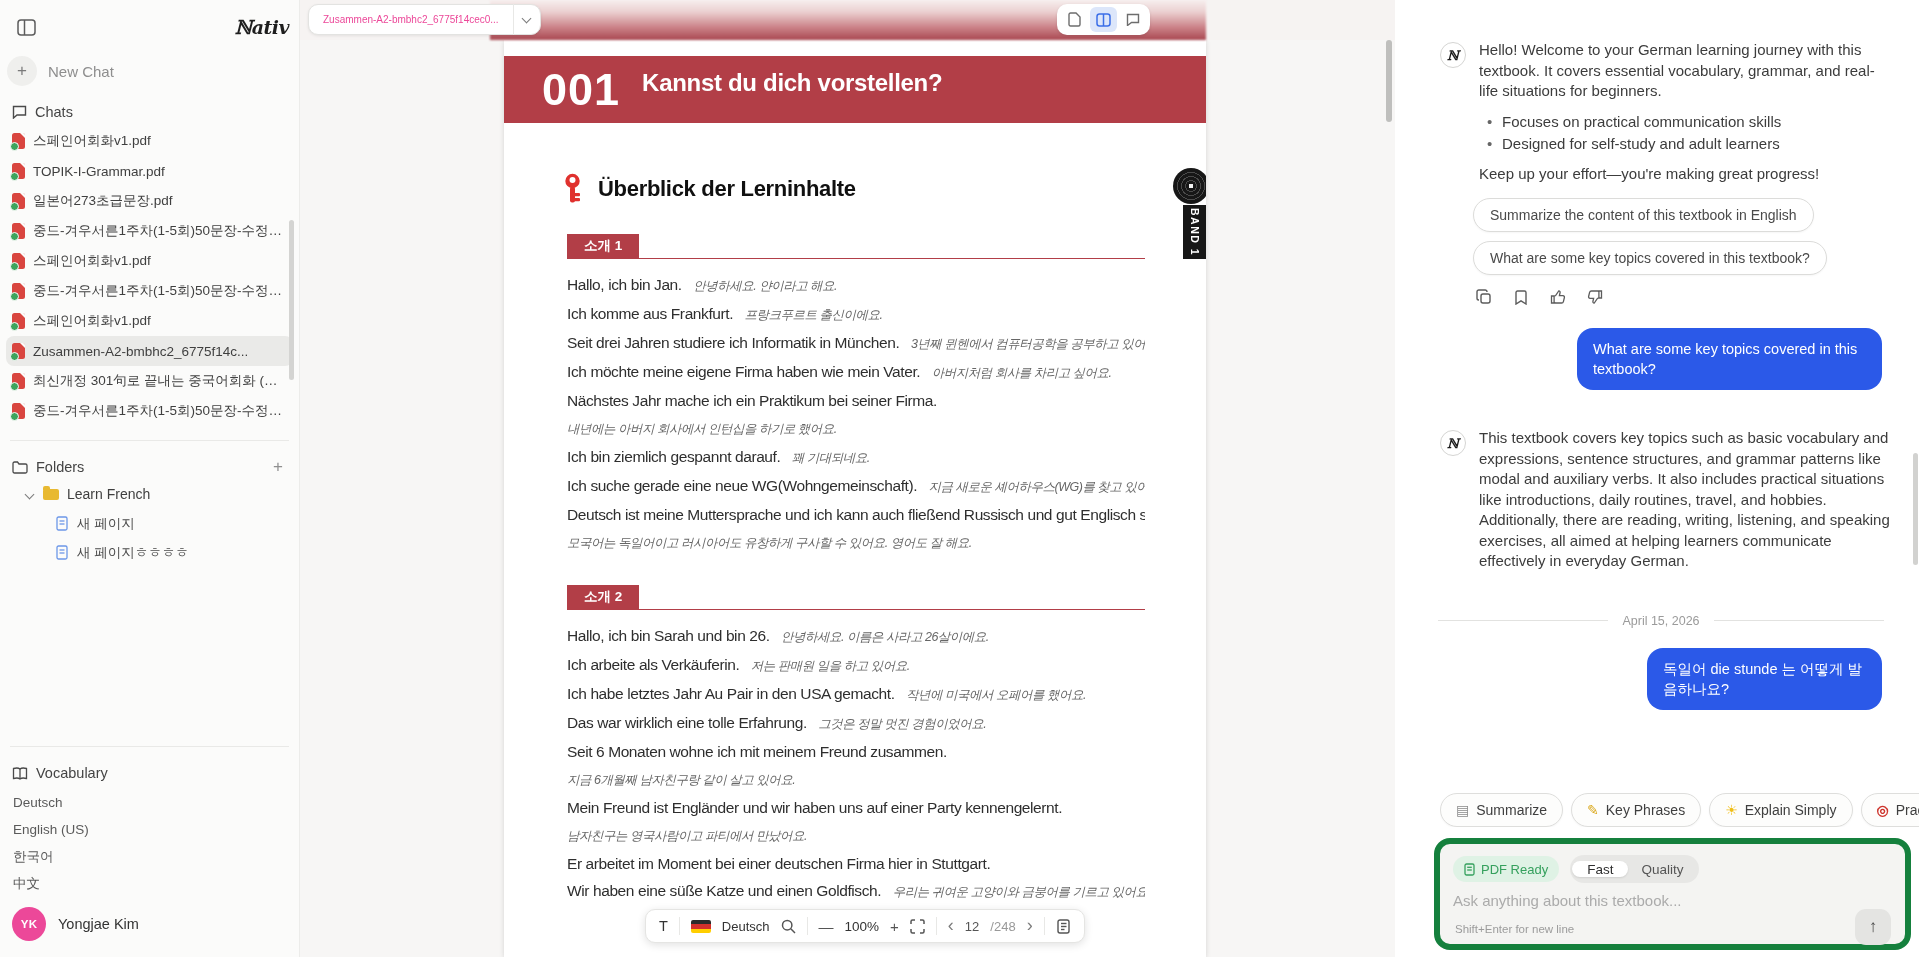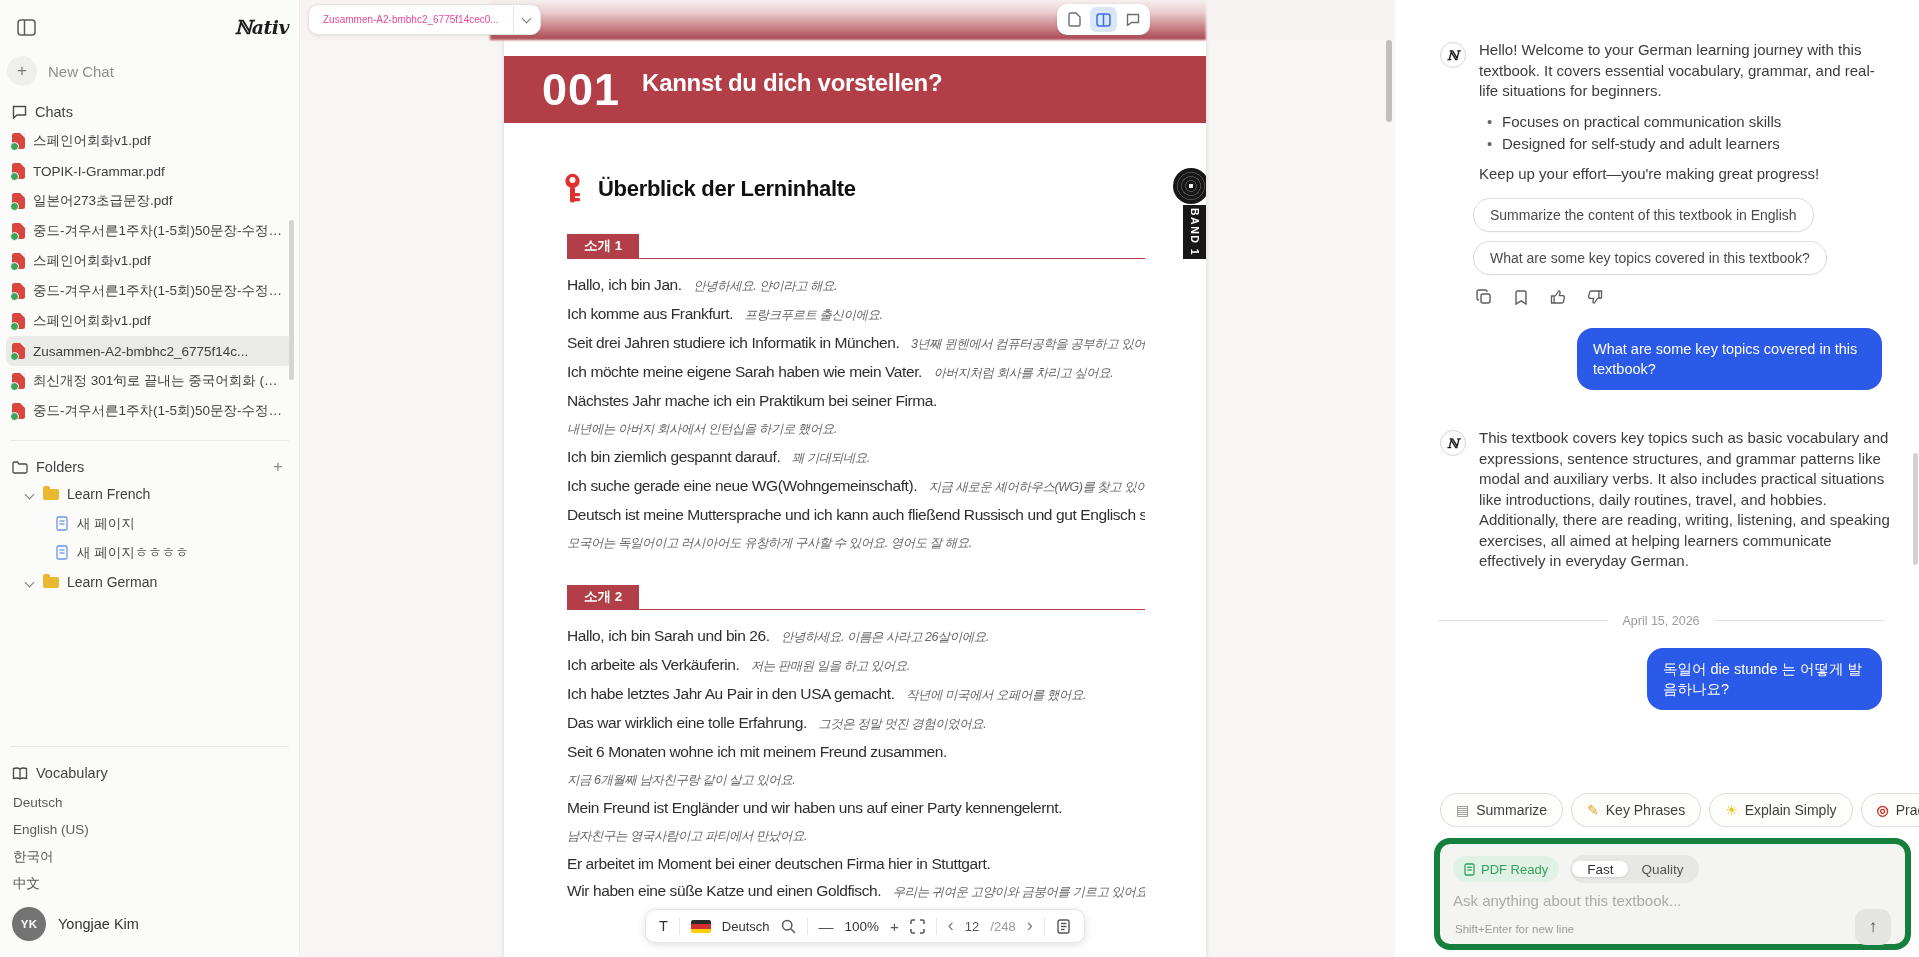--- a/index.html
+++ b/index.html
@@ -37,21 +37,21 @@
     transform:rotate(45deg);margin-right:2px;flex:0 0 auto}
   .folder-ic{position:relative;width:16px;height:11px;background:#E8B931;border-radius:1.5px 2px 2px 2px;flex:0 0 auto}
   .folder-ic::before{content:"";position:absolute;top:-3px;left:0;width:7px;height:4px;background:#E8B931;border-radius:2px 2px 0 0}
   .folder-name{font-size:14px;color:#3F3F3F}
   .child-row{display:flex;align-items:center;gap:9px;height:29px;padding-left:56px;cursor:pointer}
   .child-label{font-size:13.5px;color:#4A4A4A}
   .spacer{flex:1}
   .vocab-list{padding:4px 0 0 13px}
   .vocab-item{font-size:13.5px;color:#5A5A5A;height:27px;display:flex;align-items:center;cursor:pointer}
   .user-row{display:flex;align-items:center;gap:12px;padding:10px 14px 16px 12px}
-  .avatar-yk{width:34px;height:34px;border-radius:50%;background:#737373;color:#fff;font-size:11.5px;font-weight:700;
+  .avatar-yk{width:34px;height:34px;border-radius:50%;background:#ec4899;color:#fff;font-size:11.5px;font-weight:700;
     display:flex;align-items:center;justify-content:center;letter-spacing:.3px}
   .user-name{font-size:14.5px;color:#333}
   .side-scroll{position:absolute;right:5px;top:220px;width:5px;height:160px;border-radius:3px;background:#D4D4D2}
 
   
   .pdfpanel{position:absolute;left:300px;top:0;width:1095px;height:957px;background:#F7F6F5;overflow:hidden}
   .topstrip{position:absolute;left:0;top:0;width:100%;height:40px;background:#F6F3F2;z-index:5}
   .topstrip .redblur{position:absolute;left:190px;width:716px;top:0;height:40px;
     background:linear-gradient(180deg,#F7EFEE 0%,#EBD0D0 30%,#CC8389 68%,#A94851 100%);filter:blur(1px)}
   .doc-pill{position:absolute;left:8px;top:4px;height:31px;background:#fff;border:1px solid #E3E3E1;border-radius:10px;
@@ -261,25 +261,20 @@
 
         <div class="child-row">
           <svg width="12" height="15" viewBox="0 0 12 15" fill="none" stroke="#6C97E8" stroke-width="1.3">
             <rect x="1" y="1" width="10" height="13" rx="1.5"></rect>
             <line x1="3.5" y1="5" x2="8.5" y2="5"></line>
             <line x1="3.5" y1="8" x2="8.5" y2="8"></line>
           </svg>
           <span class="child-label">새 페이지ㅎㅎㅎㅎ</span>
         </div>
       </div>
-    <div class="folder-row">
-      <span class="chev"></span>
-      <span class="folder-ic"></span>
-      <span class="folder-name">Learn German</span>
-    </div>
 
     <div class="spacer"></div>
     <hr class="divider">
 
     <div class="sec-head">
       <svg width="16" height="13" viewBox="0 0 16 13" fill="none" stroke="#4a4a4a" stroke-width="1.3">
         <path d="M8 2C6.5.8 4 .8 1.5 1.5v10C4 10.8 6.5 10.8 8 12c1.5-1.2 4-1.2 6.5-.5v-10C12 .8 9.5.8 8 2z"></path>
           <line x1="8" y1="2" x2="8" y2="12"></line>
       </svg>
       <span>Vocabulary</span>
@@ -340,21 +335,21 @@
             
           </div>
 
           <div class="pdf-line">
             <span class="de">Seit drei Jahren studiere ich Informatik in München.</span>
             <span class="ko">3년째 뮌헨에서 컴퓨터공학을 공부하고 있어요.</span>
             
           </div>
 
           <div class="pdf-line">
-            <span class="de">Ich möchte meine eigene Sarah haben wie mein Vater.</span>
+            <span class="de">Ich möchte meine eigene Firma haben wie mein Vater.</span>
             <span class="ko">아버지처럼 회사를 차리고 싶어요.</span>
             
           </div>
 
           <div class="pdf-line">
             <span class="de">Nächstes Jahr mache ich ein Praktikum bei seiner Firma.</span>
             
             
           </div>
 

